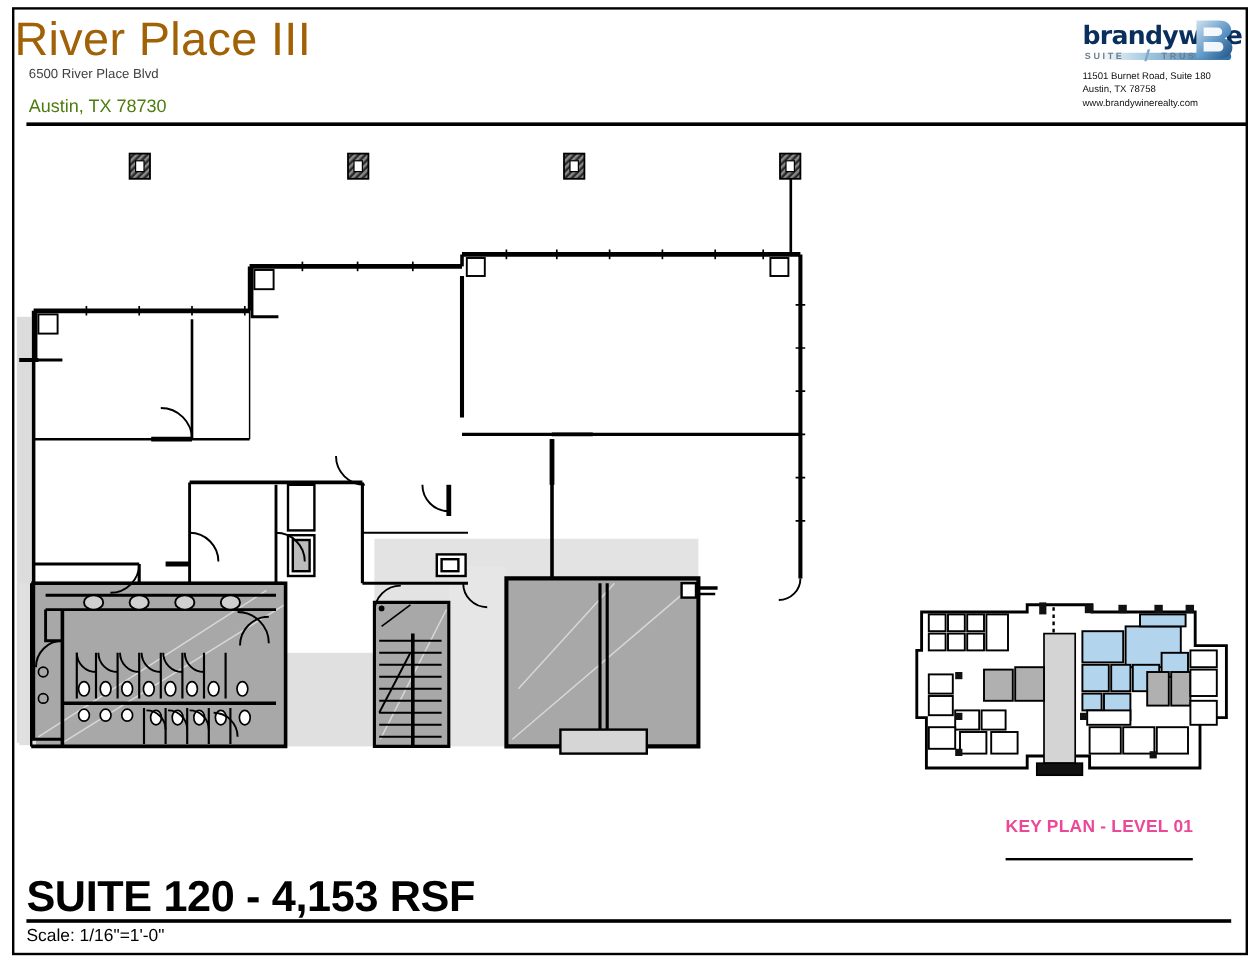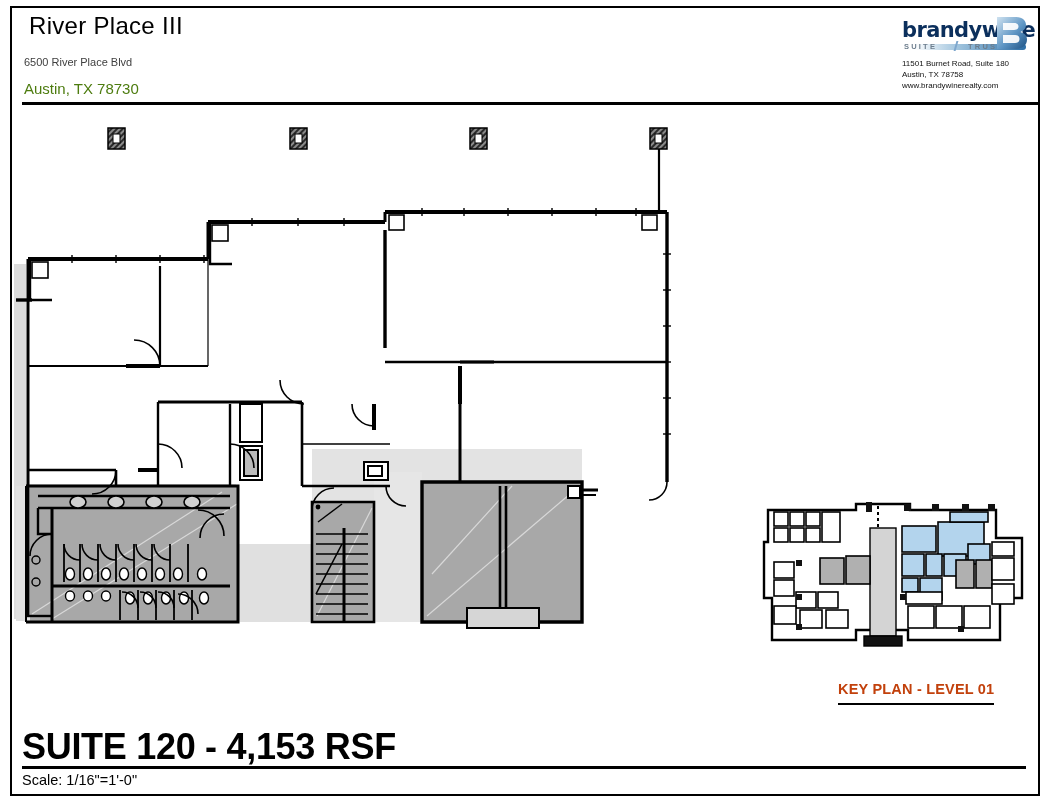--- a/index.html
+++ b/index.html
@@ -5,42 +5,42 @@
   html,body{margin:0;padding:0;background:#ffffff;}
   body{width:1049px;height:806px;font-family:"Liberation Sans",sans-serif;overflow:hidden;}
 
   #sheet{position:relative;width:1049px;height:806px;box-sizing:border-box;background:#fff;}
 
   
   .frame{position:absolute;left:10px;top:6px;width:1030px;height:790px;border:2px solid #000;box-sizing:border-box;}
 
   
   .header{position:absolute;left:12px;top:8px;width:1026px;height:92px;}
-  .bldg-title{position:absolute;left:17px;top:4px;font-size:24px;letter-spacing:.3px;color:#000000;white-space:nowrap;font-weight:400;}
+  .bldg-title{position:absolute;left:0;top:4px;font-size:39px;letter-spacing:.3px;color:#a16207;white-space:nowrap;font-weight:400;}
   .addr1{position:absolute;left:12px;top:48px;font-size:11px;color:#404040;white-space:nowrap;}
   .addr2{position:absolute;left:12px;top:72px;font-size:15px;color:#4d7c0f;white-space:nowrap;}
   .header-rule{position:absolute;left:10px;top:94px;width:1018px;height:3px;background:#000;}
 
   
   .logo-wrap{position:absolute;right:10px;top:6px;width:128px;height:86px;}
   .logo-word{position:absolute;left:2px;top:4px;font-size:21px;font-weight:600;letter-spacing:-.6px;color:#0b2f5c;font-family:"DejaVu Sans",sans-serif;}
   .logo-sub{position:absolute;left:4px;top:28px;font-size:7.5px;letter-spacing:2.2px;color:#6c7d8d;font-weight:700;}
   .logo-slash{position:absolute;left:55px;top:27px;width:2px;height:10px;background:#7ea7cd;transform:skewX(-16deg);}
   .logo-mark{position:absolute;right:0px;top:2px;width:34px;height:34px;}
   .logo-swoosh{position:absolute;right:2px;top:30px;width:112px;height:6px;background:linear-gradient(90deg,#ffffff 0%,#9fc3dd 40%,#2d6ea6 100%);border-radius:3px;}
   .logo-addr{position:absolute;left:2px;top:44px;font-size:8px;line-height:11px;color:#111;white-space:nowrap;}
 
   
   .plan{position:absolute;left:12px;top:104px;width:700px;height:530px;}
   .plan svg{display:block;}
 
   
   .keyplan{position:absolute;left:760px;top:498px;width:272px;height:150px;}
   .keyplan svg{display:block;}
-  .keyplan-label{position:absolute;left:838px;top:681px;font-size:14.5px;font-weight:700;letter-spacing:.2px;color:#c2410c;border-bottom:2px solid #000;padding-bottom:6px;white-space:nowrap;}
+  .keyplan-label{position:absolute;left:838px;top:681px;font-size:14.5px;font-weight:700;letter-spacing:.2px;color:#ec4899;border-bottom:2px solid #000;padding-bottom:18px;white-space:nowrap;}
 
   
   .suite-title{position:absolute;left:22px;top:726px;font-size:36px;font-weight:800;letter-spacing:-.3px;color:#000;white-space:nowrap;font-family:"Liberation Sans",sans-serif;}
   .suite-rule{position:absolute;left:22px;top:766px;width:1004px;height:2.5px;background:#000;}
   .scale{position:absolute;left:22px;top:772px;font-size:14.5px;color:#000;white-space:nowrap;}
 </style>
 </head>
 <body>
 
 <div id="sheet">

